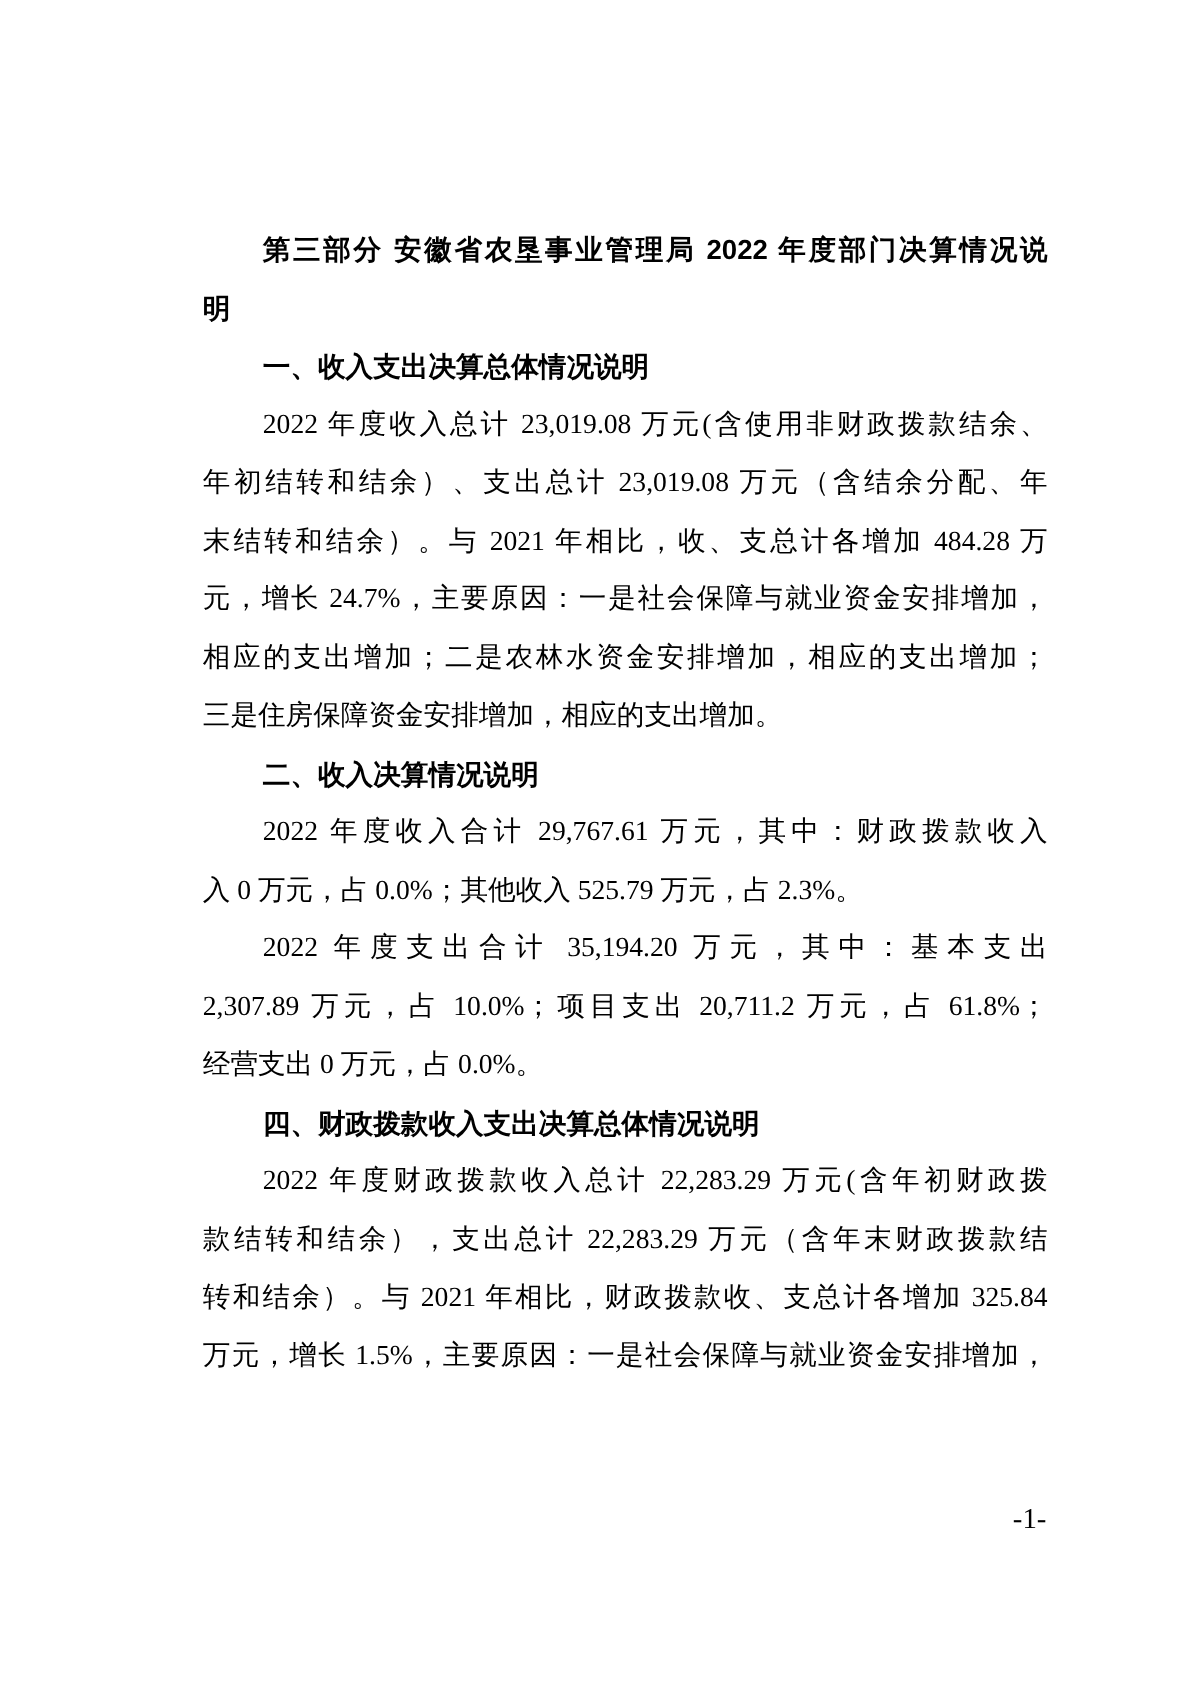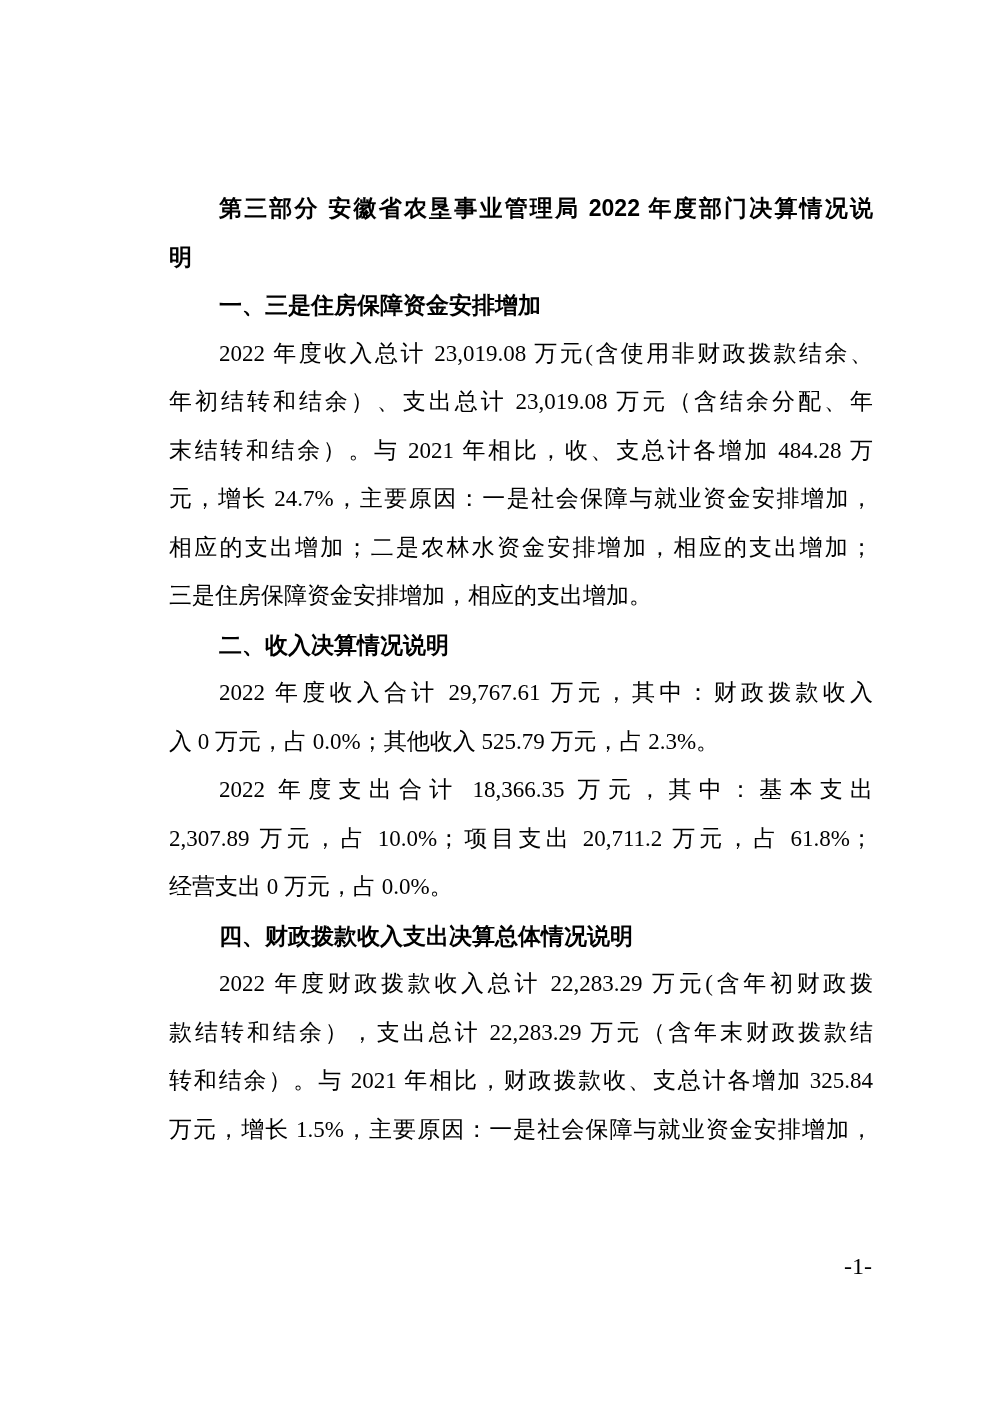--- a/index.html
+++ b/index.html
@@ -51,42 +51,42 @@
 <body>
 
 <div class="content">
 
   <div>
     <div class="ln hd jl fi">第三部分 安徽省农垦事业管理局 2022 年度部门决算情况说</div>
     <div class="ln hd">明</div>
   </div>
 
   <div>
-    <div class="ln hd fi">一、三是住房保障资金安排增加</div>
+    <div class="ln hd fi">一、收入支出决算总体情况说明</div>
     <div>
       <div class="ln jl fi">2022 年度收入总计 23,019.08 万元(含使用非财政拨款结余、</div>
       <div class="ln jl">年初结转和结余）、支出总计 23,019.08 万元（含结余分配、年</div>
       <div class="ln jl">末结转和结余）。与 2021 年相比，收、支总计各增加 484.28 万</div>
       <div class="ln jl">元，增长 24.7%，主要原因：一是社会保障与就业资金安排增加，</div>
       <div class="ln jl">相应的支出增加；二是农林水资金安排增加，相应的支出增加；</div>
       <div class="ln">三是住房保障资金安排增加，相应的支出增加。</div>
     </div>
   </div>
 
   <div>
     <div class="ln hd fi">二、收入决算情况说明</div>
     <div>
       <div class="ln jl fi">2022 年度收入合计 29,767.61 万元，其中：财政拨款收入</div>
       <div class="ln">入 0 万元，占 0.0%；其他收入 525.79 万元，占 2.3%。</div>
     </div>
   </div>
 
   <div>
     <div>
-      <div class="ln jl fi">2022 年度支出合计 18,366.35 万元，其中：基本支出</div>
+      <div class="ln jl fi">2022 年度支出合计 35,194.20 万元，其中：基本支出</div>
       <div class="ln jl">2,307.89 万元，占 10.0%；项目支出 20,711.2 万元，占 61.8%；</div>
       <div class="ln">经营支出 0 万元，占 0.0%。</div>
     </div>
   </div>
 
   <div>
     <div class="ln hd fi">四、财政拨款收入支出决算总体情况说明</div>
     <div>
       <div class="ln jl fi">2022 年度财政拨款收入总计 22,283.29 万元(含年初财政拨</div>
       <div class="ln jl">款结转和结余），支出总计 22,283.29 万元（含年末财政拨款结</div>

